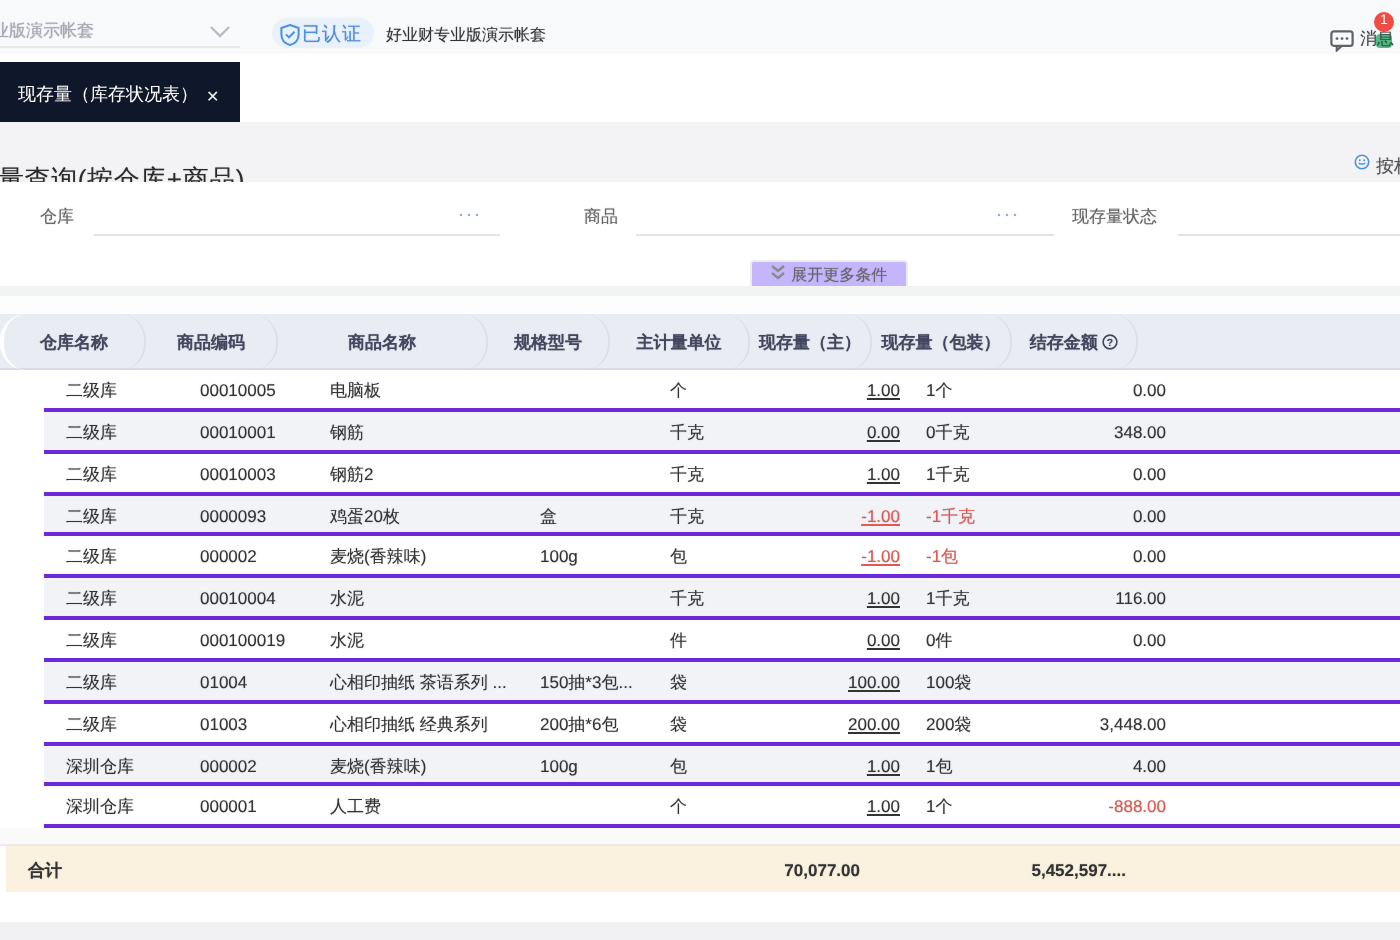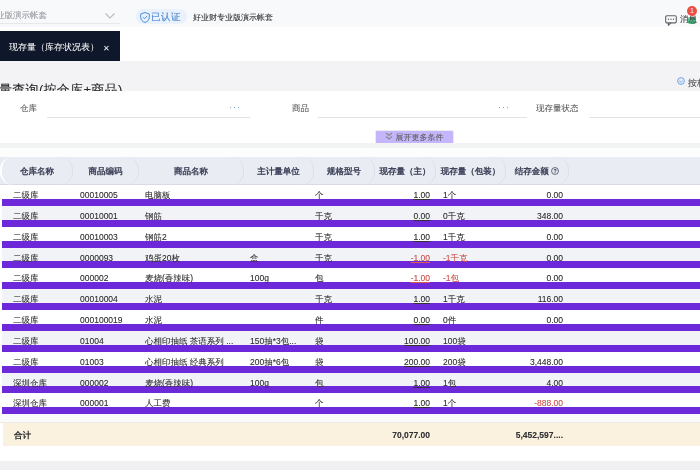--- a/index.html
+++ b/index.html
@@ -41,21 +41,21 @@
   #gap1 { left:0; top:143px; width:700px; height:5px; background:#f2f3f3; }
   #gap2 { left:0; top:148px; width:700px; height:9px; background:#fdfdfd; }
 
   
   #thead { left:0; top:157px; width:700px; height:28px; background:#e9ecf3; display:flex; font-size:8.5px; font-weight:bold; color:#42465e; box-shadow: inset 0 -1px 0 #d8dbe5; }
   #thead .hc { height:28px; line-height:28px; text-align:center; border-right:1px solid #dcdee8; overflow:hidden; white-space:nowrap;border-radius:13px; }
   
   #thead .hc:last-child { border-right:none; }
 
   #tbody { left:0; top:185px; width:700px; }
-  .trow { display:flex; height:20.85px; font-size:8.5px; color:#333; border-bottom:7px solid #6d28d9; background:#fff; }
+  .trow { display:flex; height:20.85px; font-size:8.5px; color:#333; border-bottom:2px solid #6d28d9; background:#fff;margin-left:20px; }
   .trow.alt { background:#f2f3f7; }
   .trow > div { height:20.85px; line-height:20px; overflow:hidden; white-space:nowrap; }
   .c1 { width:73px; padding-left:11px; border-left:2px solid #fff; }
   .c2 { width:66px; padding-left:7px; }
   .c3 { width:105px; padding-left:6px; }
   .c4 { width:61px; padding-left:6px; }
   .c5 { width:70px; padding-left:10px; }
   .c6 { width:61px; text-align:right; padding-right:6px; }
   .c7 { width:70px; padding-left:7px; }
   .c8 { width:63px; text-align:right; padding-right:6px; }
@@ -130,22 +130,22 @@
       </svg> 展开更多条件</div>
   </div>
 
   <div class="abs" id="gap1"></div>
   <div class="abs" id="gap2"></div>
 
   <div class="abs" id="thead">
     <div class="hc" style="width:73px;border-left:2px solid #fff">仓库名称</div>
     <div class="hc" style="width:66px">商品编码</div>
     <div class="hc" style="width:105px">商品名称</div>
+    <div class="hc" style="width:61px">规格型号</div>
     <div class="hc" style="width:70px">主计量单位</div>
-    <div class="hc" style="width:61px">规格型号</div>
     <div class="hc" style="width:61px">现存量（主）</div>
     <div class="hc" style="width:70px">现存量（包装）</div>
     <div class="hc" style="width:63px">结存金额 <svg width="8" height="8" viewBox="0 0 10 10" style="vertical-align:-1px">
         <circle cx="5" cy="5" r="4.3" fill="none" stroke="#42465e" stroke-width="1"></circle>
         <text x="5" y="7.3" font-size="6.5" text-anchor="middle" fill="#42465e" font-family="Liberation Sans">?</text>
       </svg></div>
     <div class="hc" style="flex:1"></div>
   </div>
 
   <div class="abs" id="tbody">

